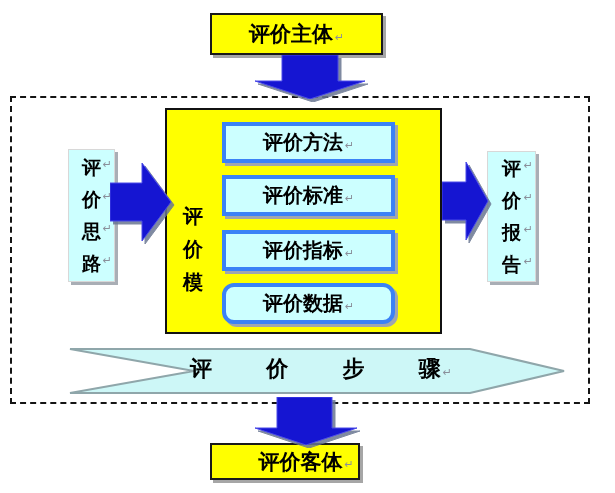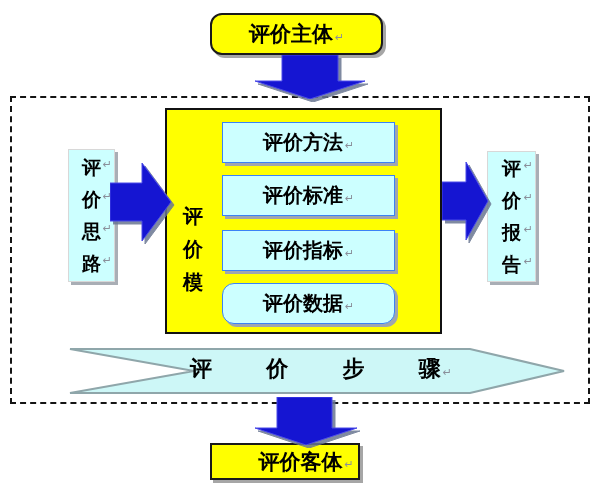--- a/index.html
+++ b/index.html
@@ -22,21 +22,21 @@
   
   .ybox {
     position: absolute;
     background: #FFFF00;
     border: 2px solid #1a1a1a;
     box-shadow: 3px 3px 0 #a6a6a6;
     display: flex; align-items: center; justify-content: center;
     font-size: 21px;
     z-index: 4;
   }
-  .top-box    { left: 210px; top: 13px;  width: 173px; height: 42px; border-radius: 12px; }
+  .top-box    { left: 210px; top: 13px;  width: 173px; height: 42px; }
   .bottom-box { left: 210px; top: 443px; width: 150px; height: 37px; padding-left: 42px; }
   
   .vbox {
     position: absolute;
     background: #CCFFFF;
     border: 1px solid #d8d8d8;
     box-shadow: 3px 3px 0 #a9aeb5;
     display: flex; flex-direction: column; align-items: center; justify-content: center;
     font-size: 19px;
     z-index: 3;
@@ -54,21 +54,21 @@
     z-index: 2;
   }
   .side-label {
     position: absolute; left: 12px; top: 90px; width: 28px;
     display: flex; flex-direction: column;
     font-size: 20px; line-height: 33px; text-align: center;
   }
   .inner-box {
     position: absolute; left: 55px; width: 173px; height: 41px;
     background: #CCFFFF;
-    border: 1px solid #3b82f6;
+    border: 4px solid #3b82f6;
     box-shadow: 3px 3px 0 #9fa6ae;
     display: flex; align-items: center; justify-content: center;
     font-size: 20px;
   }
   .inner-1 { top: 12px; }
   .inner-2 { top: 65px; }
   .inner-3 { top: 120px; }
   .inner-4 { top: 173px; border-radius: 12px; }
   
   .arrow-svg {

